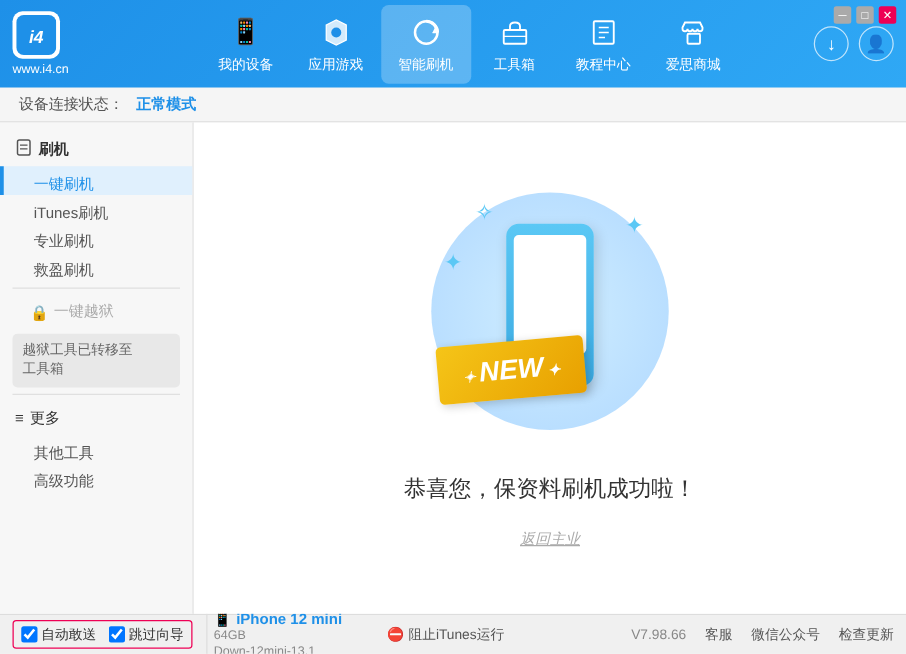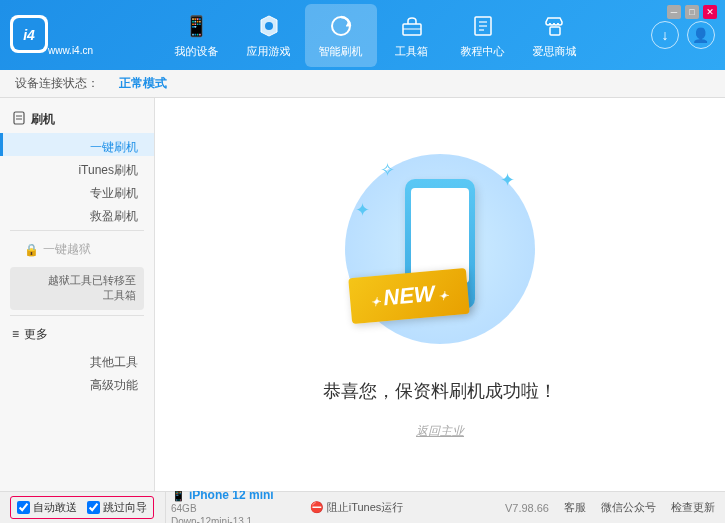--- a/index.html
+++ b/index.html
@@ -10,22 +10,22 @@
       background: linear-gradient(135deg, #1e90e8, #2fa8f5);
       height: 70px;
       display: flex;
       align-items: center;
       padding: 0 10px;
       position: relative;
     }
     .logo-area {
       width: 90px;
       display: flex;
-      flex-direction: row;
-      align-items: flex-end;
+      flex-direction: column;
+      align-items: flex-start;
       color: white;
       font-size: 10px;
       flex-shrink: 0;
     }
     .logo-icon {
       width: 38px;
       height: 38px;
       background: white;
       border-radius: 8px;
       display: flex;
@@ -105,21 +105,21 @@
 
     
     .status-bar {
       background: #f5f5f5;
       border-bottom: 1px solid #ddd;
       padding: 5px 15px;
       font-size: 12px;
       color: #555;
       display: flex;
       align-items: center;
-      gap: 20px;
+      gap: 10px;
       height: 28px;
     }
     .status-mode {
       color: #1e90e8;
       font-weight: bold;
     }
 
     
     .main-content {
       display: flex;
@@ -127,21 +127,20 @@
     }
 
     
     .sidebar {
       width: 155px;
       background: #f7f7f7;
       border-right: 1px solid #e0e0e0;
       overflow-y: auto;
       flex-shrink: 0;
       padding: 8px 0;
-      text-align: right;
     }
     .sidebar-section-title {
       display: flex;
       align-items: center;
       padding: 5px 12px;
       color: #333;
       font-size: 12px;
       font-weight: bold;
       gap: 5px;
     }

